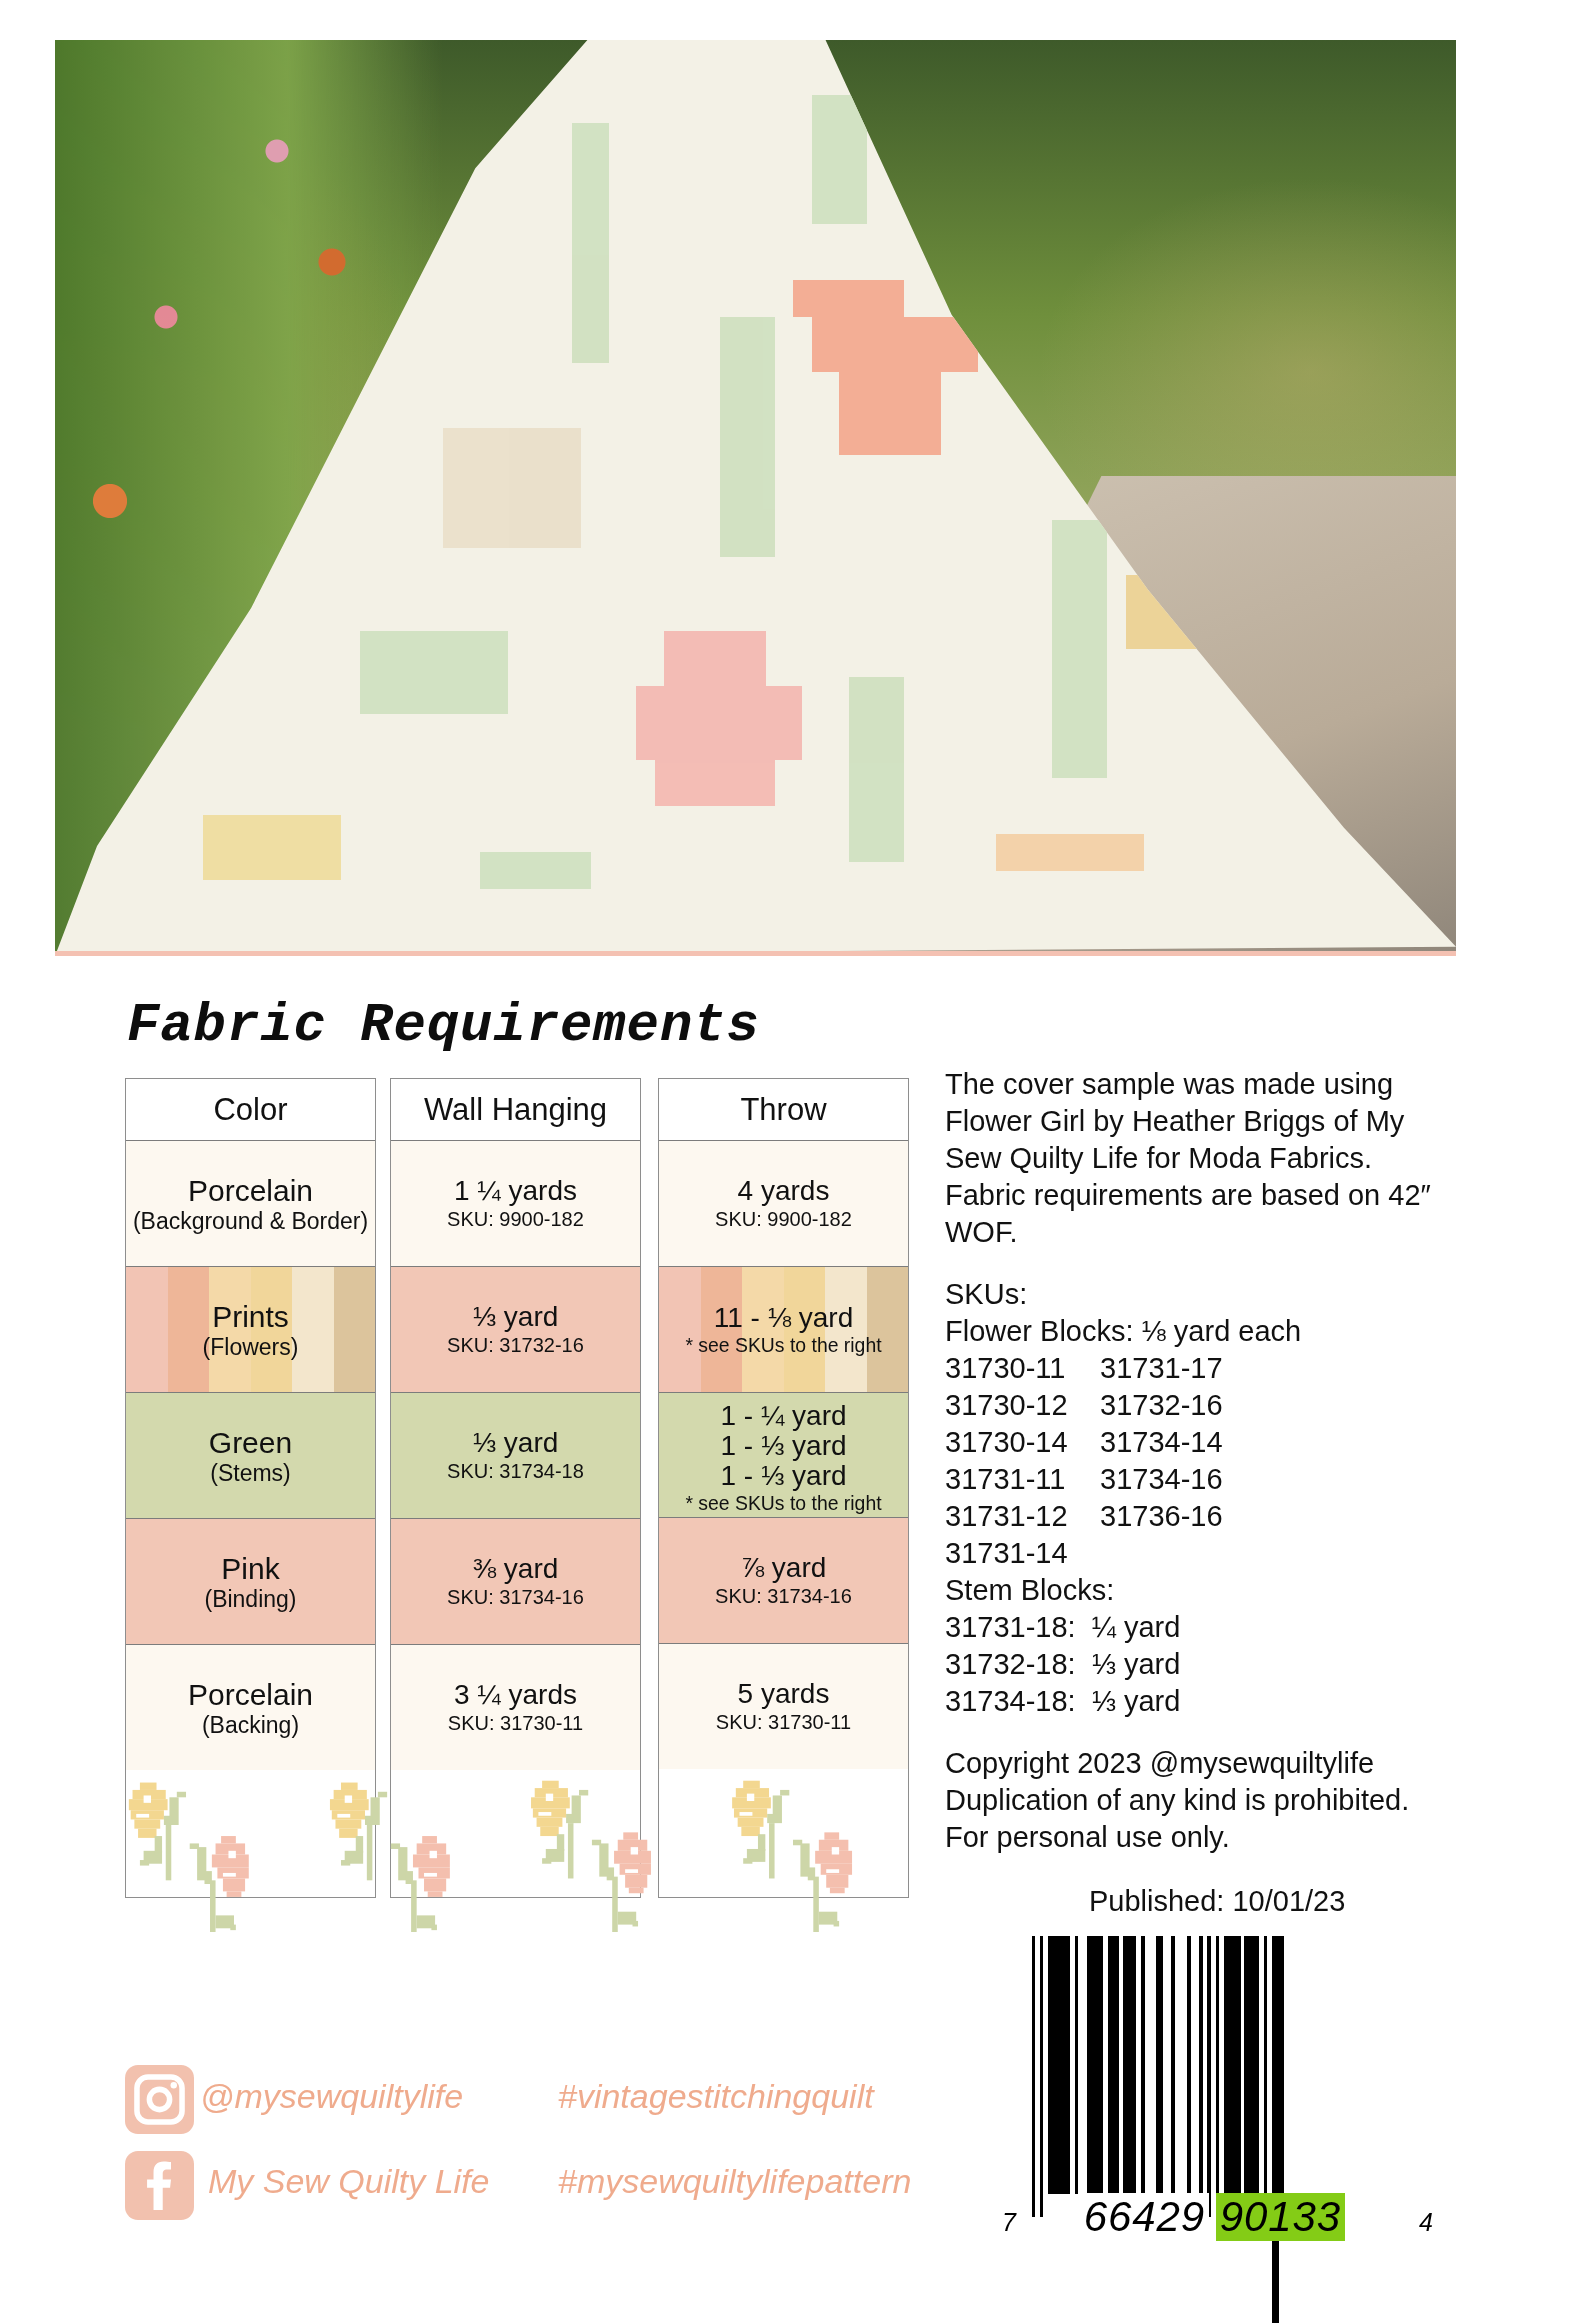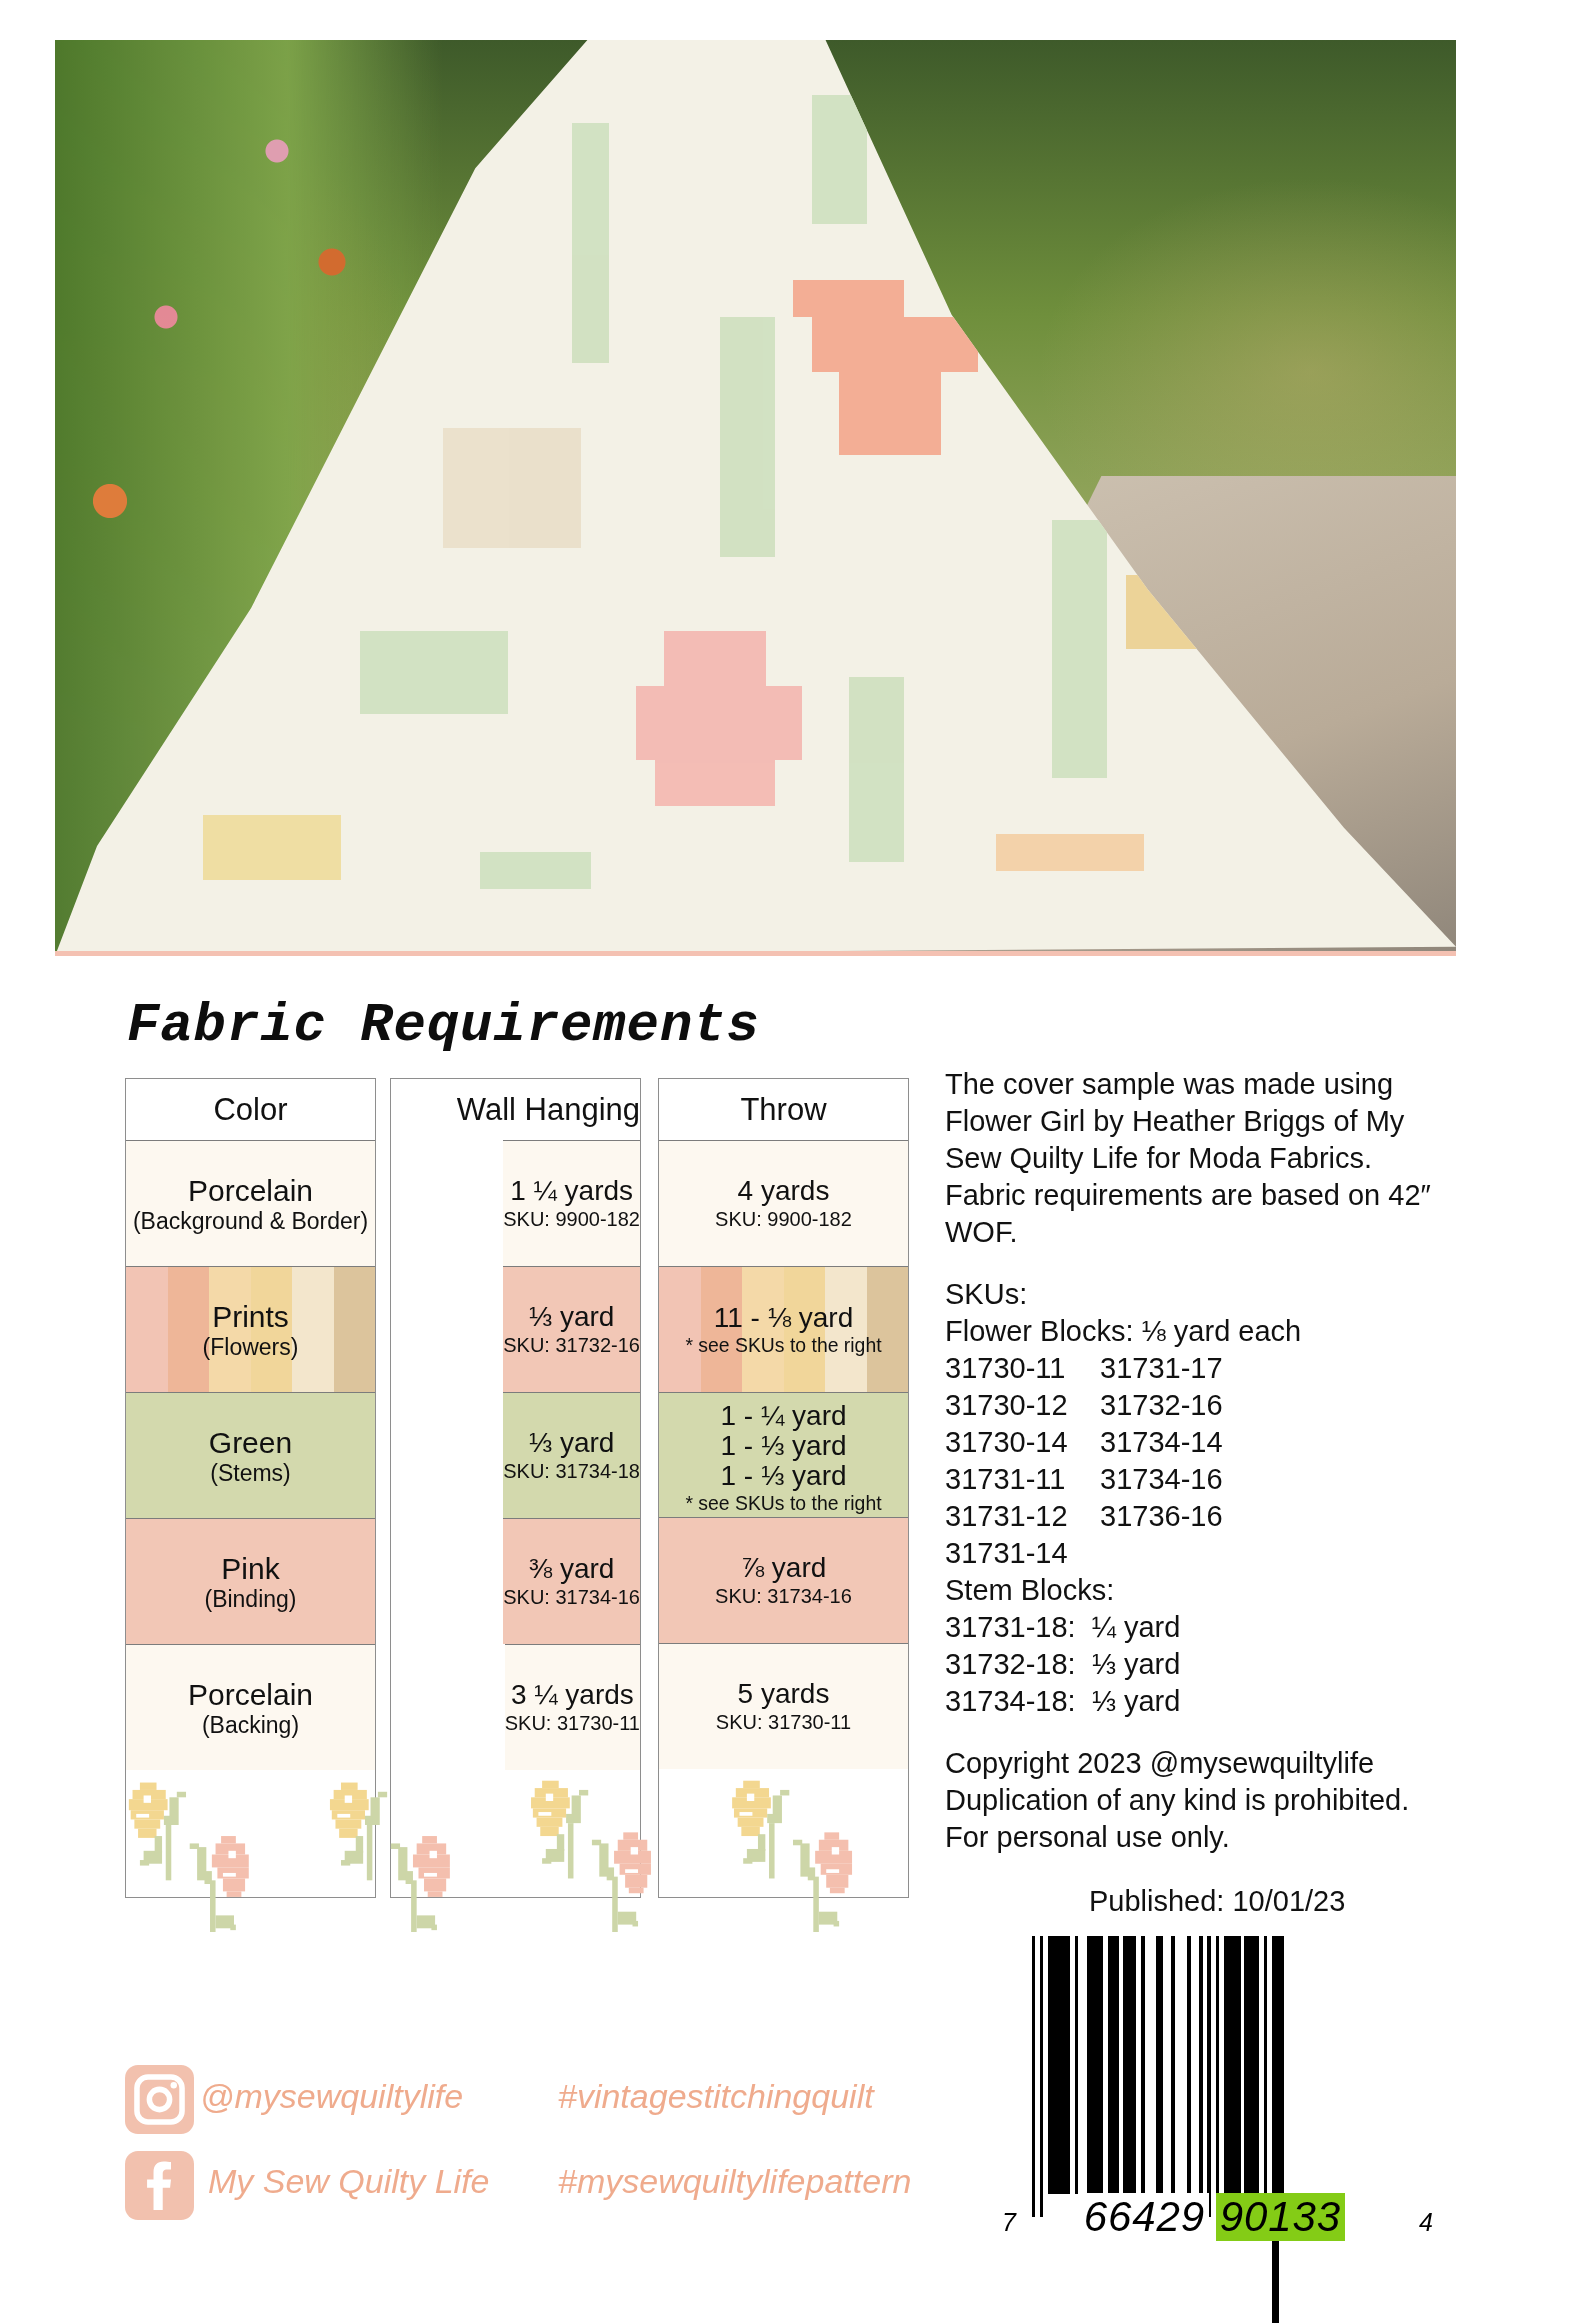--- a/index.html
+++ b/index.html
@@ -55,21 +55,21 @@
     opacity:.9; }
   .photo .binding { position:absolute; left:0; right:0; bottom:0; height:5.5px; background:#f4c1b2; }
 
   
   .title { position:absolute; left:127px; top:995px; font-family:Liberation Mono, monospace;
            font-style:italic; font-weight:bold; font-size:54px; letter-spacing:0.9px; color:#0d0d0d; }
 
   
   .col { position:absolute; top:1078px; width:251px; height:820px; border:1.4px solid #8e8e8e;
          box-sizing:border-box; display:flex; flex-direction:column; }
-  .col.c1 { left:125px; } .col.c2 { left:390px;align-items:flex-end; } .col.c3 { left:658px; }
+  .col.c1 { left:125px; } .col.c2 { left:390px; } .col.c3 { left:658px; }
   .cell { display:flex; flex-direction:column; align-items:center; justify-content:center;
           text-align:center; border-top:1.4px solid #7c7c7c; position:relative; overflow:hidden; }
   .cell:first-child { border-top:none; }
   .cell.header { height:61px; background:#fff; font-size:31px; }
   .cell.row { height:125px; }
   .bg-porcelain { background:#fdf8f0; }
   .bg-pink { background:#f2c7b6; }
   .bg-green { background:#d3d9ad; }
   .stripes { position:absolute; inset:0; display:flex; }
   .stripes span { flex:1; }

